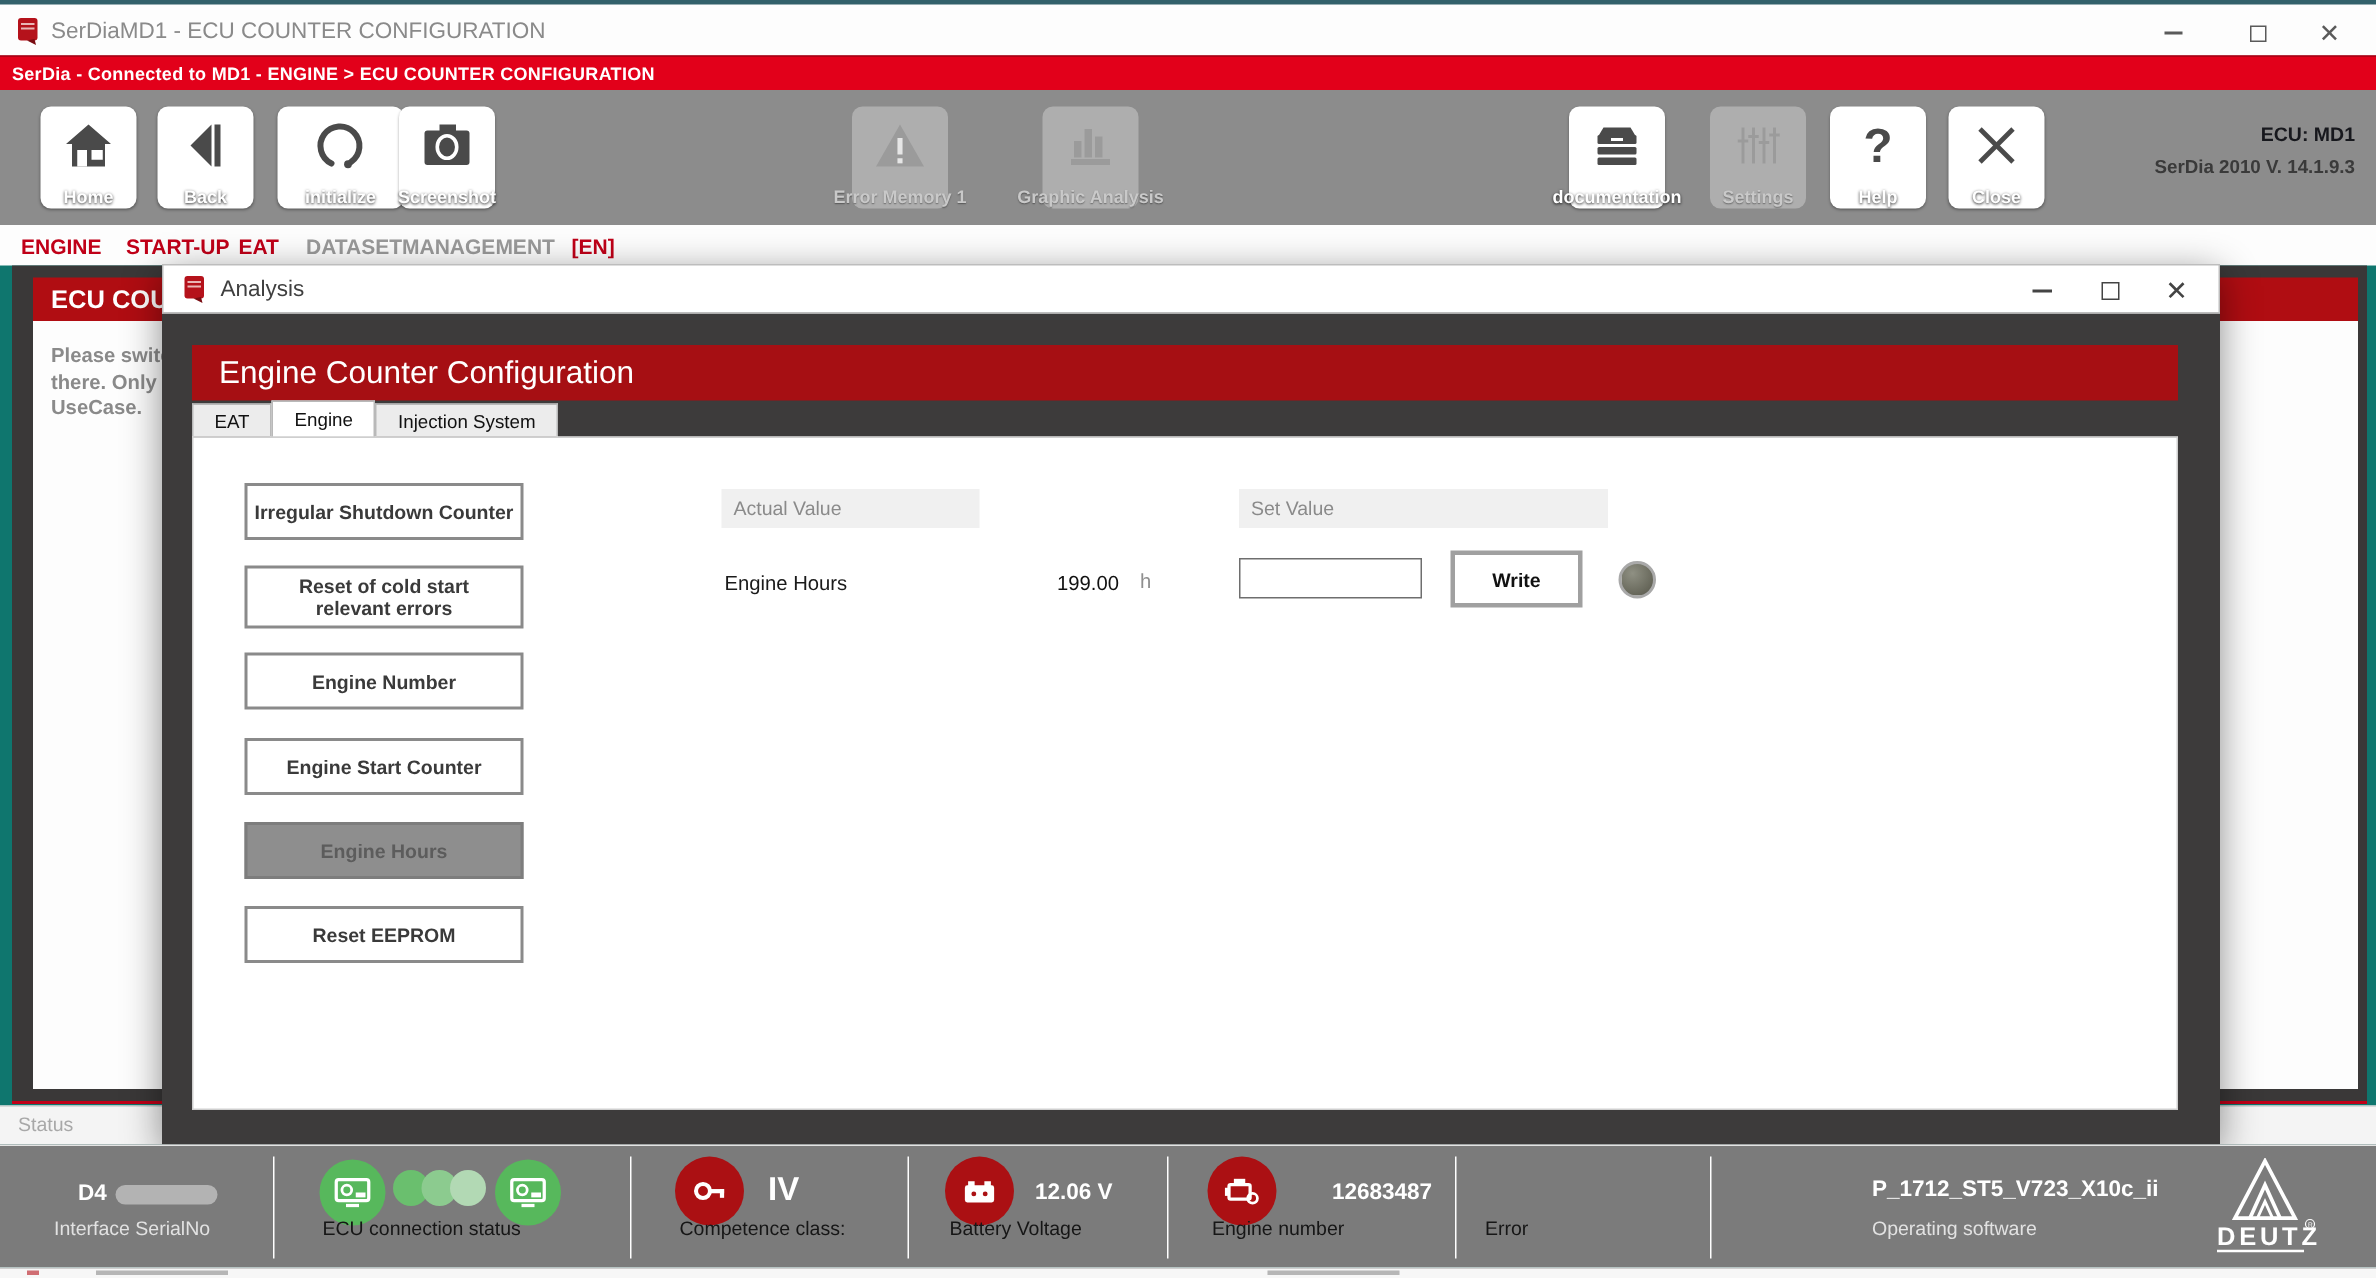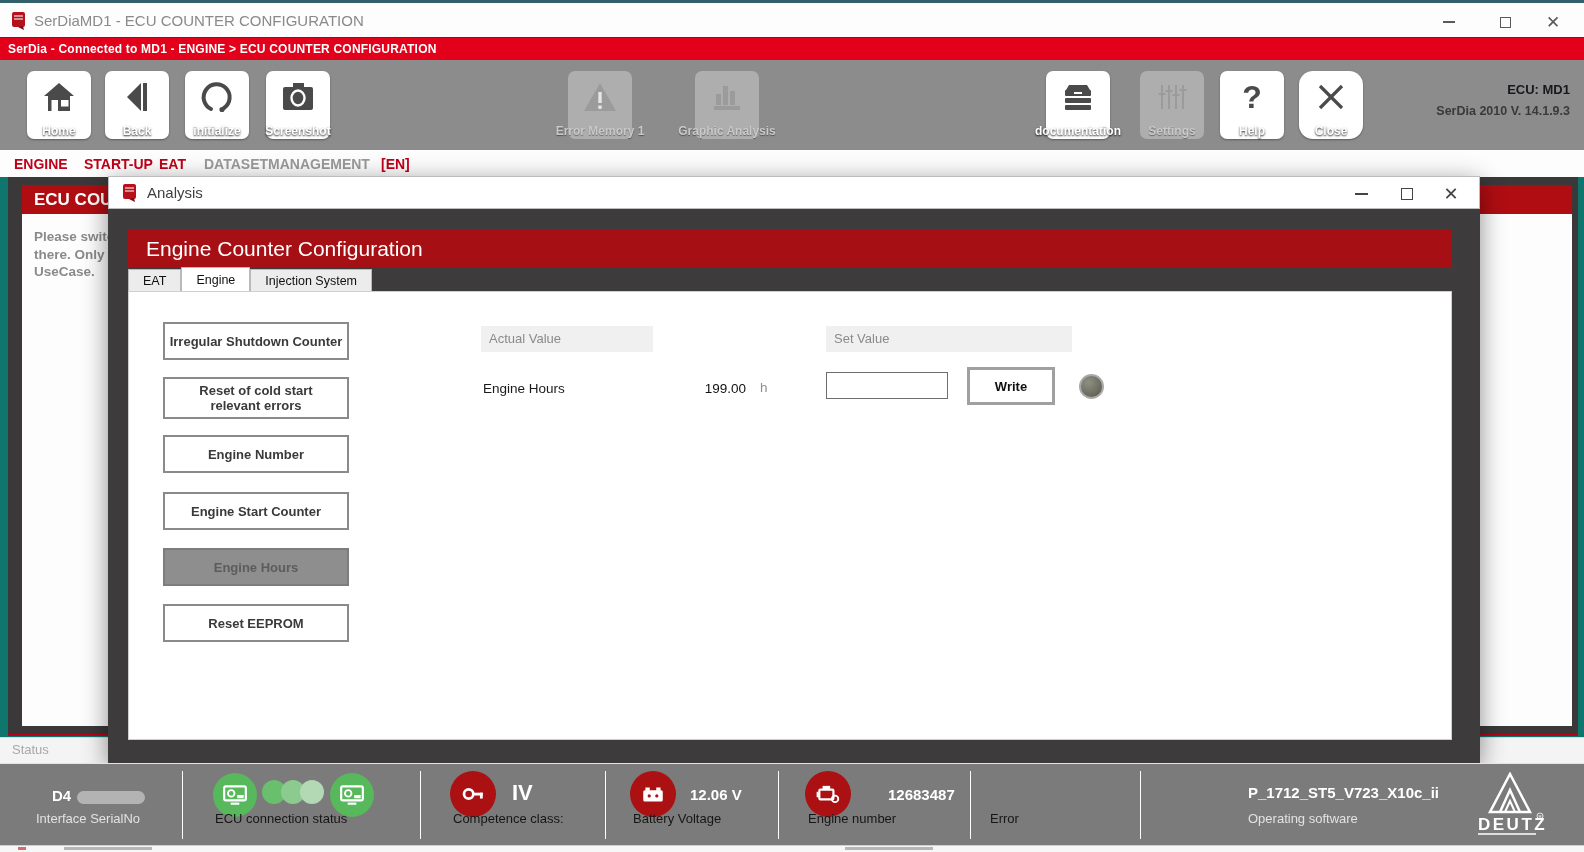--- a/index.html
+++ b/index.html
@@ -133,21 +133,21 @@
     <div class="abs tb-btn" style="left:105px;text-align:right;">
       <span class="tb-ico">
         <svg width="30" height="32" viewBox="0 0 30 32">
             <path d="M19 2 L5 16 L19 30 Z" fill="#4a4a4a"></path>
             <rect x="21" y="2" width="4" height="28" fill="#4a4a4a"></rect>
           </svg>
       </span>
       <span class="tb-label">Back</span>
     </div>
 
-    <div class="abs tb-btn" style="left:185px;">
+    <div class="abs tb-btn" style="left:185px;padding-left:20px;">
       <span class="tb-ico">
         <svg width="34" height="34" viewBox="0 0 34 34">
             <path d="M11 29 A 13 13 0 1 1 24 28" fill="none" stroke="#4a4a4a" stroke-width="4" stroke-linecap="round"></path>
             <circle cx="22" cy="29.5" r="2.6" fill="#4a4a4a"></circle>
           </svg>
       </span>
       <span class="tb-label">initialize</span>
     </div>
 
     <div class="abs tb-btn" style="left:266px;">
@@ -211,21 +211,21 @@
           </svg>
       </span>
       <span class="tb-label">Settings</span>
     </div>
 
     <div class="abs tb-btn" style="left:1220px;">
       <span class="tb-ico glyph" style="font-size:32px;">?</span>
       <span class="tb-label">Help</span>
     </div>
 
-    <div class="abs tb-btn" style="left:1299px;border-radius:14px;">
+    <div class="abs tb-btn" style="left:1299px;">
       <span class="tb-ico">
         <svg width="30" height="30" viewBox="0 0 30 30" stroke="#4a4a4a" stroke-width="3.2">
             <line x1="4" y1="4" x2="26" y2="26"></line>
             <line x1="26" y1="4" x2="4" y2="26"></line>
           </svg>
       </span>
       <span class="tb-label">Close</span>
     </div>
 
     <div class="abs ecu-line">ECU: MD1</div>

